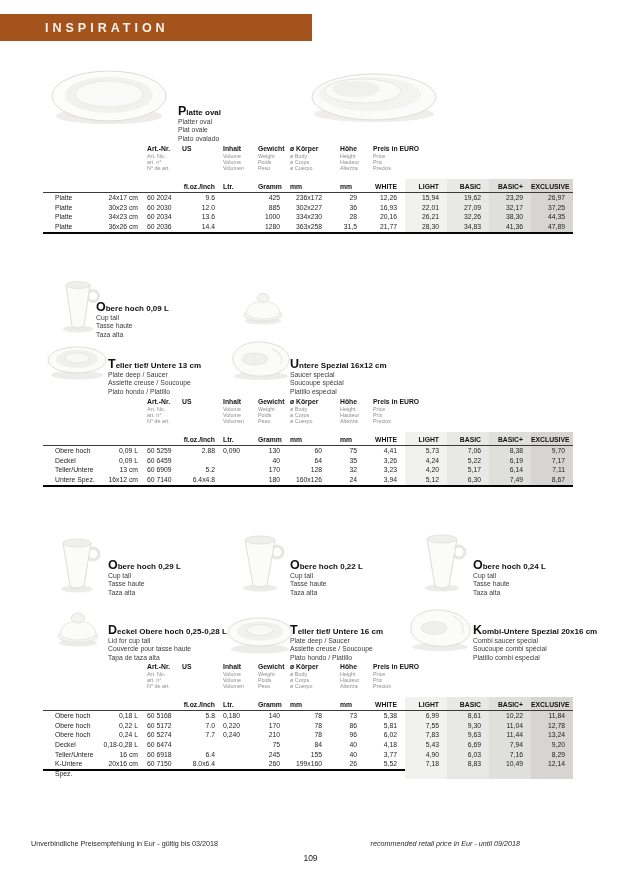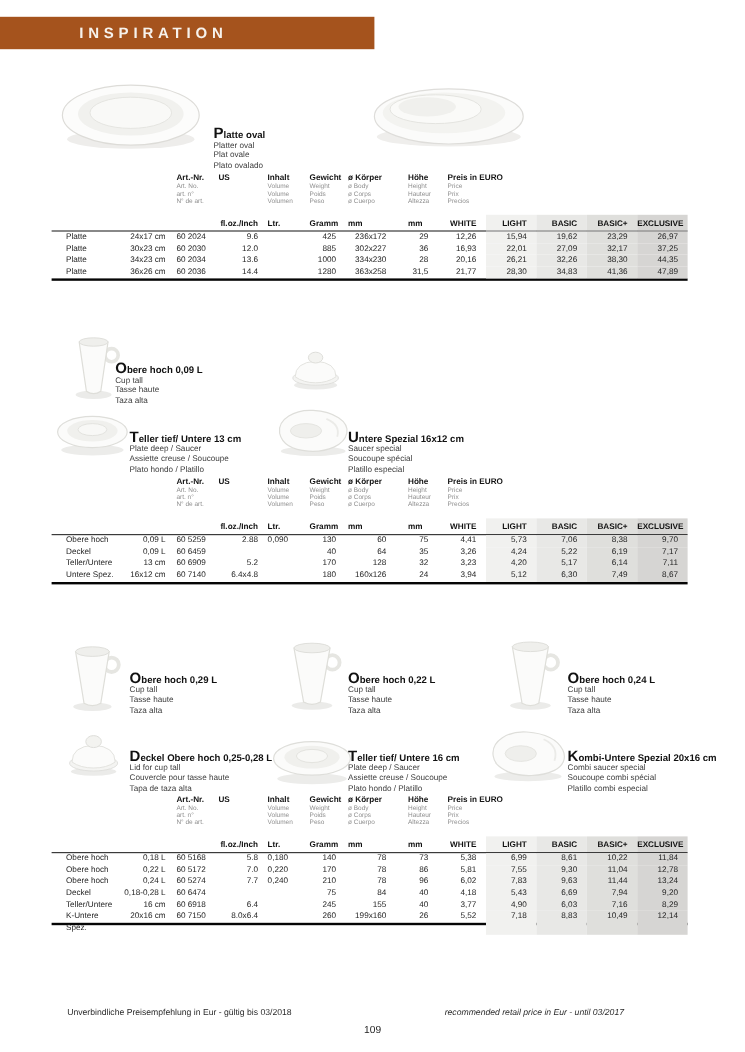--- a/index.html
+++ b/index.html
@@ -3,21 +3,21 @@
 <meta charset="utf-8">
 <style>
   html,body{margin:0;padding:0;background:#ffffff;}
   #page{position:relative;width:621px;height:877px;background:#ffffff;overflow:hidden;
         font-family:"Liberation Sans",sans-serif;color:#1c1c1c;}
 
   
   .banner{position:absolute;left:0;top:14px;width:312px;height:27px;
           display:flex;align-items:center;}
   .banner span{color:#f7f2ec;font-size:12.5px;font-weight:bold;letter-spacing:4px;
-          padding-left:66px;}
+          padding-left:45px;}
 
   
   .card{position:absolute;margin-top:21px;}
   .card-title{font-size:8px;font-weight:bold;color:#111;line-height:10px;white-space:nowrap;}
   .card-title::first-letter{font-size:12.5px;}
   .card-sub{font-size:6.8px;color:#3c3c3c;line-height:8.4px;white-space:nowrap;}
   .card-sub:first-of-type{margin-top:2px;}
   .pimg{position:absolute;}
 
   
@@ -43,21 +43,21 @@
   .c-p{text-align:right;padding-right:8px;}
   .t-units .c-g{text-align:left;padding-right:0;}
   .t-units .c-body{text-align:left;padding-left:2px;padding-right:0;}
   .t-units .c-h{text-align:left;padding-left:10px;padding-right:0;}
   .b1{background:#f1f1ef;}
   .b2{background:#e8e8e6;}
   .b3{background:#dfdfdc;}
   .b4{background:#d6d5d3;}
 
   
-  .foot-left{position:absolute;left:56px;top:839px;font-size:7.2px;color:#2a2a2a;}
+  .foot-left{position:absolute;left:31px;top:839px;font-size:7.2px;color:#2a2a2a;}
   .foot-right{position:absolute;right:101px;top:839px;font-size:7.2px;font-style:italic;color:#2a2a2a;}
   .page-num{position:absolute;left:0;top:853px;width:621px;text-align:center;font-size:8.5px;color:#222;}
 </style>
 </head>
 <body>
 
 <div id="page">
 
   <div class="banner" style="background: rgb(165, 83, 29);">
     <span>INSPIRATION</span>
@@ -589,16 +589,16 @@
           <div class="c-p b0">5,52</div>
           <div class="c-p b1">7,18</div>
           <div class="c-p b2">8,83</div>
           <div class="c-p b3">10,49</div>
           <div class="c-p b4">12,14</div>
         </div>
       </div>
     </div>
 
   <div class="foot-left">Unverbindliche Preisempfehlung in Eur - gültig bis 03/2018</div>
-  <div class="foot-right">recommended retail price in Eur - until 03/2017</div>
+  <div class="foot-right">recommended retail price in Eur - until 09/2018</div>
   <div class="page-num">109</div>
 
 </div>
 
 </body></html>

